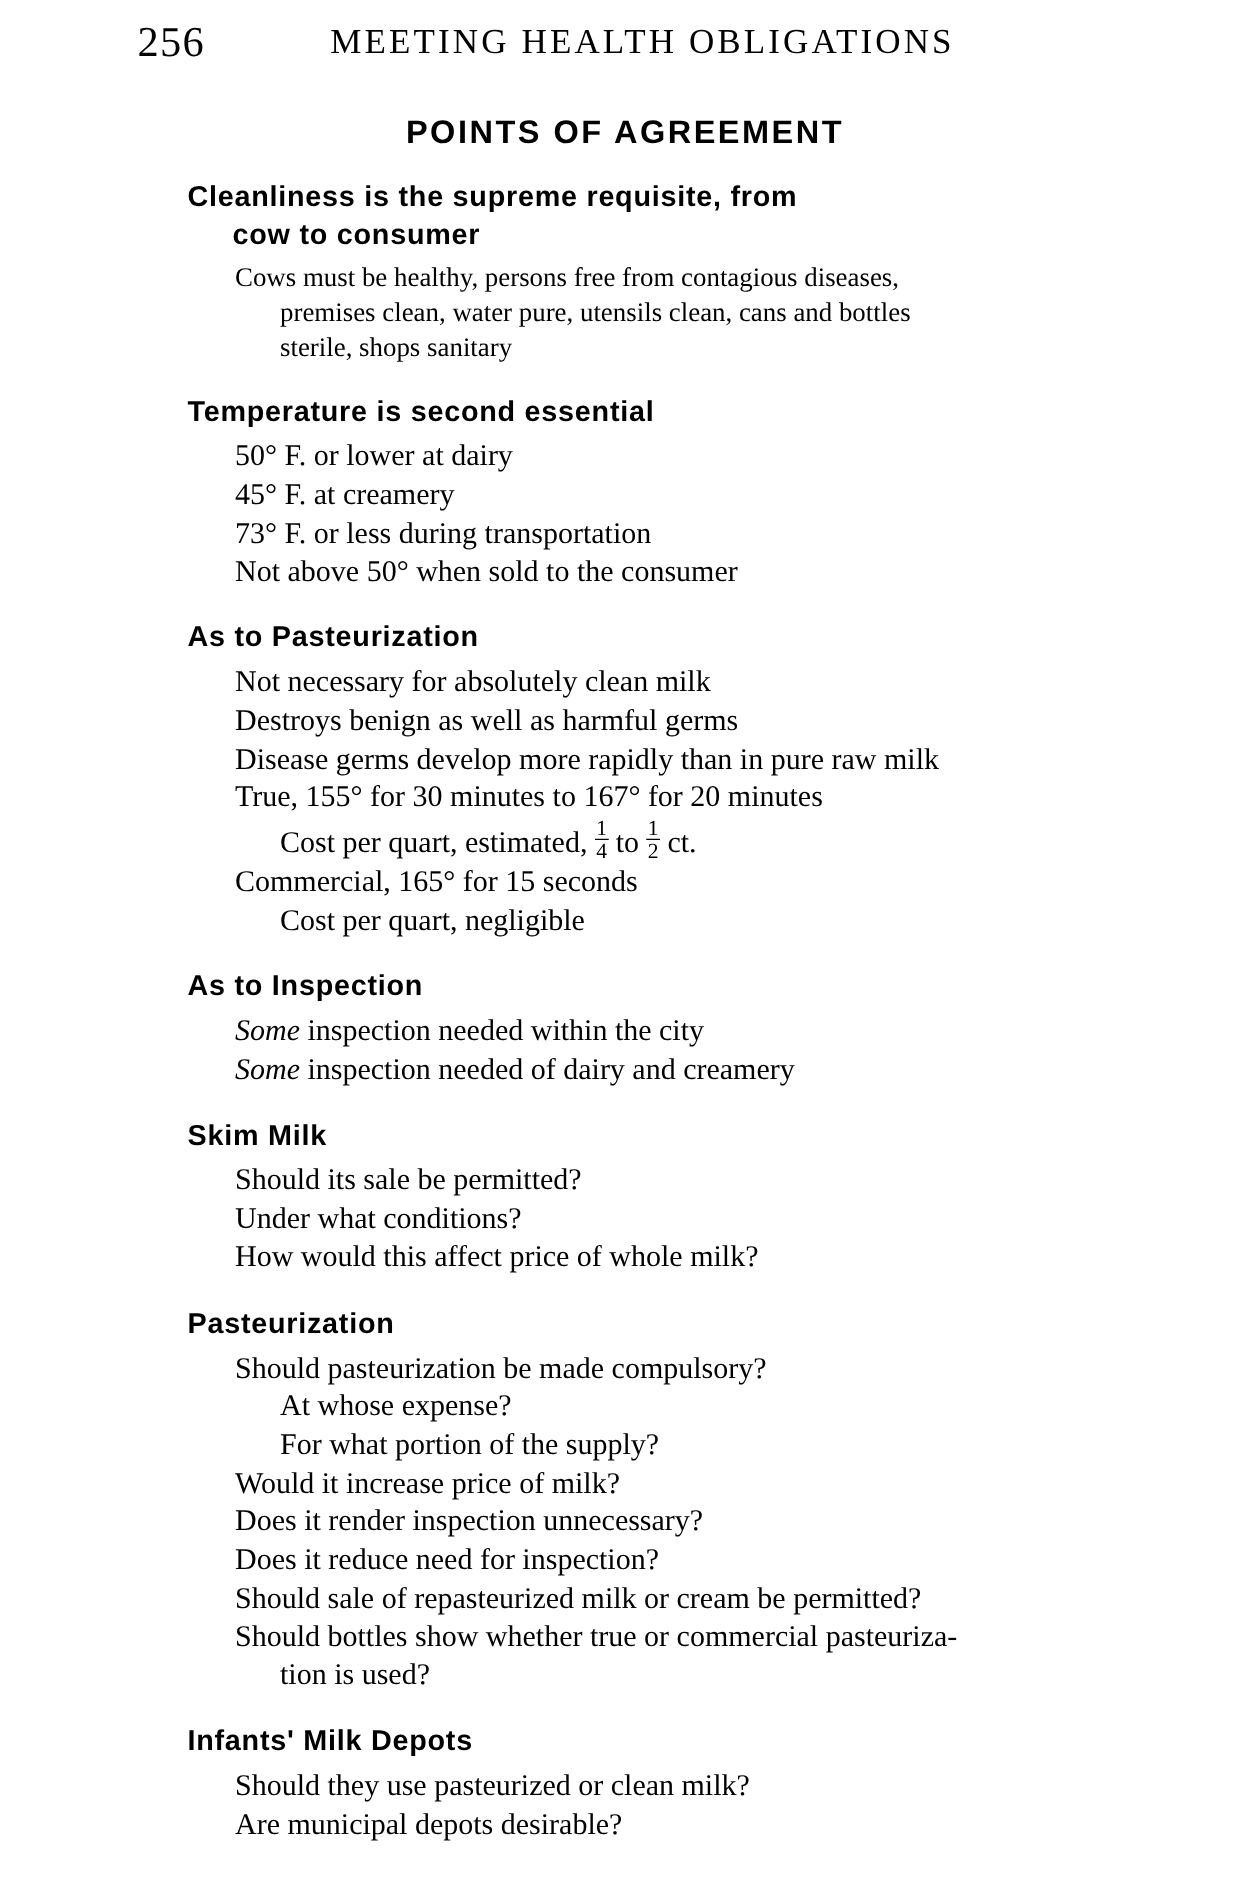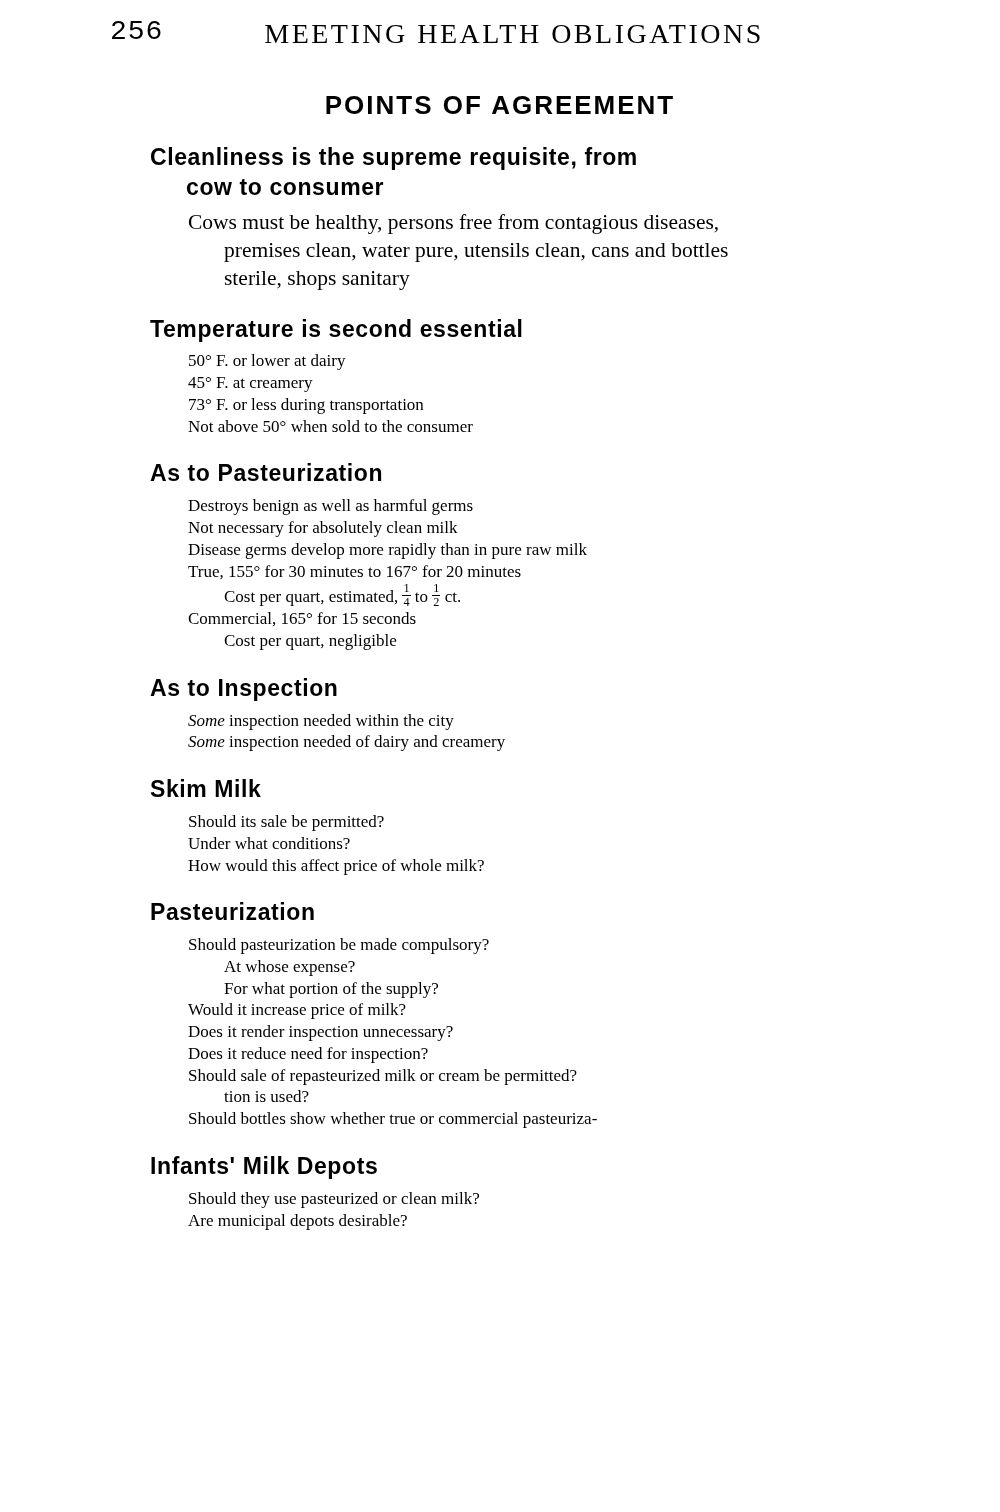--- a/index.html
+++ b/index.html
@@ -26,22 +26,22 @@
   
   .running-head {
     position: relative;
     height: 56px;
     margin-top: 10px;
   }
   .folio {
     position: absolute;
     left: 110px;
     top: 6px;
-    font-family: Liberation Mono, monospace;
-    font-size: 28px;
+    font-family: Liberation Serif, serif;
+    font-size: 34px;
     letter-spacing: 1px;
   }
   .head-title {
     position: absolute;
     left: 0;
     right: 0;
     top: 8px;
     text-align: center;
     font-family: "Liberation Serif", serif;
     font-size: 28px;
@@ -81,21 +81,21 @@
     display: block;
     padding-left: 36px;
   }
 
   .lines {
     margin: 0 0 4px 0;
     padding-left: 38px;
   }
   .line {
     font-family: "Liberation Serif", serif;
-    font-size: 17px;
+    font-size: 24px;
     line-height: 1.28;
     white-space: pre-wrap;
   }
   .line.indent {
     padding-left: 36px;
   }
   .line.cont {
     padding-left: 36px;
   }
   .line.just {
@@ -151,22 +151,22 @@
     <h3 class="sub-title">Temperature is second essential</h3>
     <div class="lines">
       <div class="line">50° F. or lower at dairy</div>
       <div class="line">45° F. at creamery</div>
       <div class="line">73° F. or less during transportation</div>
       <div class="line">Not above 50° when sold to the consumer</div>
     </div>
 
     <h3 class="sub-title">As to Pasteurization</h3>
     <div class="lines">
+      <div class="line">Not necessary for absolutely clean milk</div>
       <div class="line">Destroys benign as well as harmful germs</div>
-      <div class="line">Not necessary for absolutely clean milk</div>
       <div class="line">Disease germs develop more rapidly than in pure raw milk</div>
       <div class="line">True, 155° for 30 minutes to 167° for 20 minutes</div>
       <div class="line indent">Cost per quart, estimated, <span class="frac"><span class="n">1</span><span class="d">4</span></span> to <span class="frac"><span class="n">1</span><span class="d">2</span></span> ct.</div>
       <div class="line">Commercial, 165° for 15 seconds</div>
       <div class="line indent">Cost per quart, negligible</div>
     </div>
 
     <h3 class="sub-title">As to Inspection</h3>
     <div class="lines">
       <div class="line"><i>Some</i> inspection needed within the city</div>
@@ -183,22 +183,22 @@
 
     <h3 class="sub-title">Pasteurization</h3>
     <div class="lines">
       <div class="line">Should pasteurization be made compulsory?</div>
       <div class="line indent">At whose expense?</div>
       <div class="line indent">For what portion of the supply?</div>
       <div class="line">Would it increase price of milk?</div>
       <div class="line">Does it render inspection unnecessary?</div>
       <div class="line">Does it reduce need for inspection?</div>
       <div class="line">Should sale of repasteurized milk or cream be permitted?</div>
+      <div class="line just">Should bottles show whether true or commercial pasteuriza-</div>
       <div class="line cont">tion is used?</div>
-      <div class="line just">Should bottles show whether true or commercial pasteuriza-</div>
     </div>
 
     <h3 class="sub-title">Infants' Milk Depots</h3>
     <div class="lines">
       <div class="line">Should they use pasteurized or clean milk?</div>
       <div class="line">Are municipal depots desirable?</div>
 
     </div>
 
   </div>

